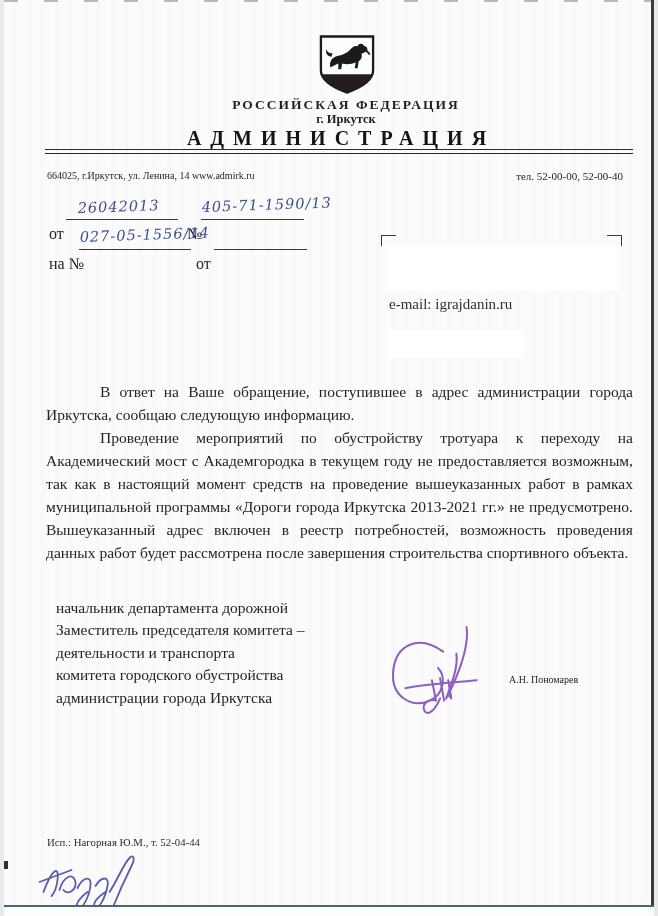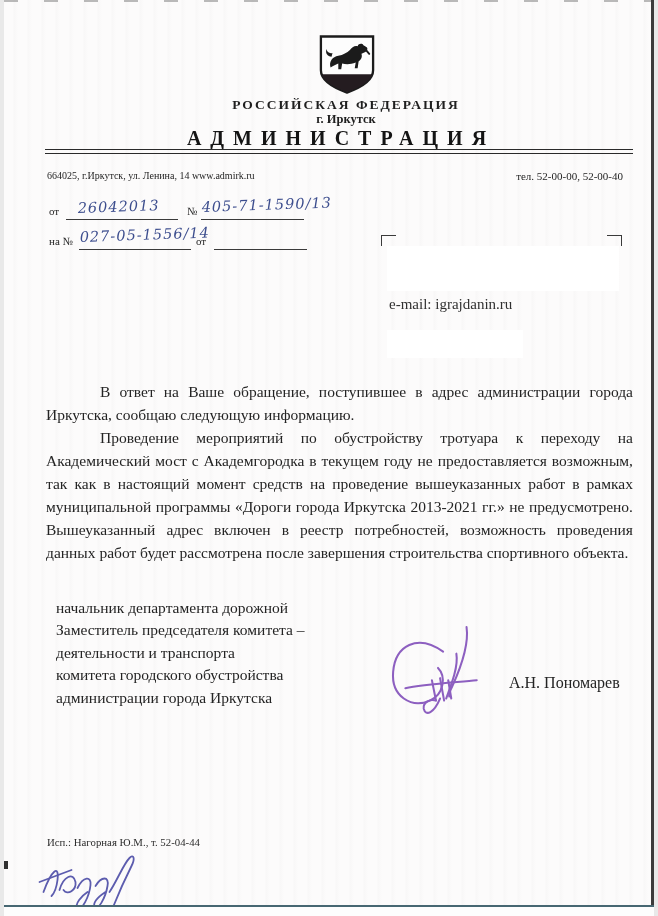--- a/index.html
+++ b/index.html
@@ -25,21 +25,21 @@
     font-weight:bold;font-size:12.5px;color:#1f1f1f;}
   .org{left:42px;top:127px;width:590px;text-align:center;
     font-weight:bold;font-size:20px;letter-spacing:9px;color:#141414;}
   .org-rule{left:41px;top:149px;width:588px;height:3px;
     border-top:1.6px solid #2a2a2a;border-bottom:1.6px solid #2a2a2a;}
 
   .addr{left:43px;top:170px;font-size:10px;color:#242424;}
   .phone{right:31px;top:170px;font-size:11px;color:#242424;}
 
   
-  .reflabel{font-size:11px;color:#242424;}
+  .reflabel{font-size:16px;color:#242424;margin-top:20px;}
   .refline{border-bottom:1.2px solid #3a3a3a;height:14px;}
   .hand{font-family:"DejaVu Serif",serif;font-style:italic;
     color:#3d4e8e;font-size:14.5px;letter-spacing:1px;white-space:nowrap;
     transform:rotate(-2deg);transform-origin:left bottom;}
 
   
   .bracket-tl{left:377px;top:235px;width:14px;height:10px;
     border-left:1.5px solid #3a3a3a;border-top:1.5px solid #3a3a3a;}
   .bracket-tr{left:603px;top:235px;width:14px;height:10px;
     border-right:1.5px solid #3a3a3a;border-top:1.5px solid #3a3a3a;}
@@ -47,21 +47,21 @@
   .redact2{left:383px;top:330px;width:136px;height:28px;background:#ffffff;}
   .email{left:385px;top:296px;font-size:15px;color:#303030;}
 
   
   .body-text{left:42px;top:380px;width:587px;font-size:15.5px;line-height:23px;
     text-align:justify;color:#242424;}
   .body-text p{margin:0;text-indent:54px;}
 
   
   .sig-pos{left:52px;top:597px;width:320px;font-size:15.5px;line-height:22.4px;color:#242424;}
-  .sig-name{left:505px;top:674px;font-size:16px;color:#242424;}
+  .sig-name{left:505px;top:674px;font-size:10px;color:#242424;}
   .sig-svg{left:383px;top:623px;width:102px;height:97px;}
 
   
   .executor{left:43px;top:836px;font-size:10.8px;color:#2e2e2e;}
   .exec-sig-svg{left:32px;top:852px;width:118px;height:62px;}
 </style>
 </head>
 <body>
 
 <div class="page">

